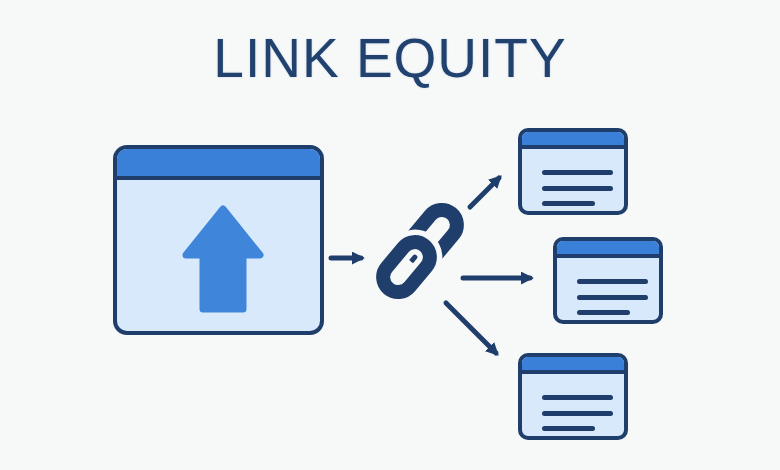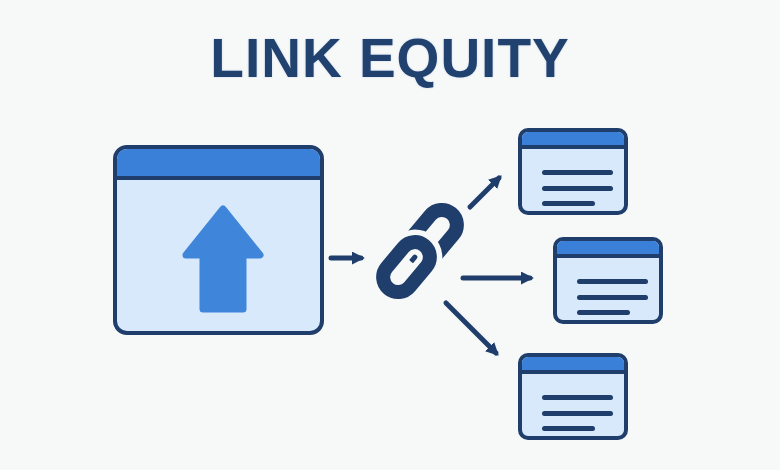--- a/index.html
+++ b/index.html
@@ -13,21 +13,21 @@
   *{margin:0;padding:0;box-sizing:border-box;}
   html,body{background:#fff;}
   body{font-family:"Liberation Sans","DejaVu Sans",sans-serif;}
   .canvas{
     position:relative;width:780px;height:470px;overflow:hidden;
     background:var(--bg);
   }
   .title{
     position:absolute;left:0;top:26px;width:780px;
     text-align:center;
-    font-size:55px;font-weight:bold;letter-spacing:1px;
+    font-size:55px;font-weight:normal;letter-spacing:1px;
     color:var(--title-navy);
     text-shadow:0 0 2px rgba(190,208,232,.9);
   }
   
   .win{
     position:absolute;background:var(--light-blue);
     border:4px solid var(--navy);overflow:hidden;
   }
   .win .head{
     background:var(--blue);border-bottom:4px solid var(--navy);

